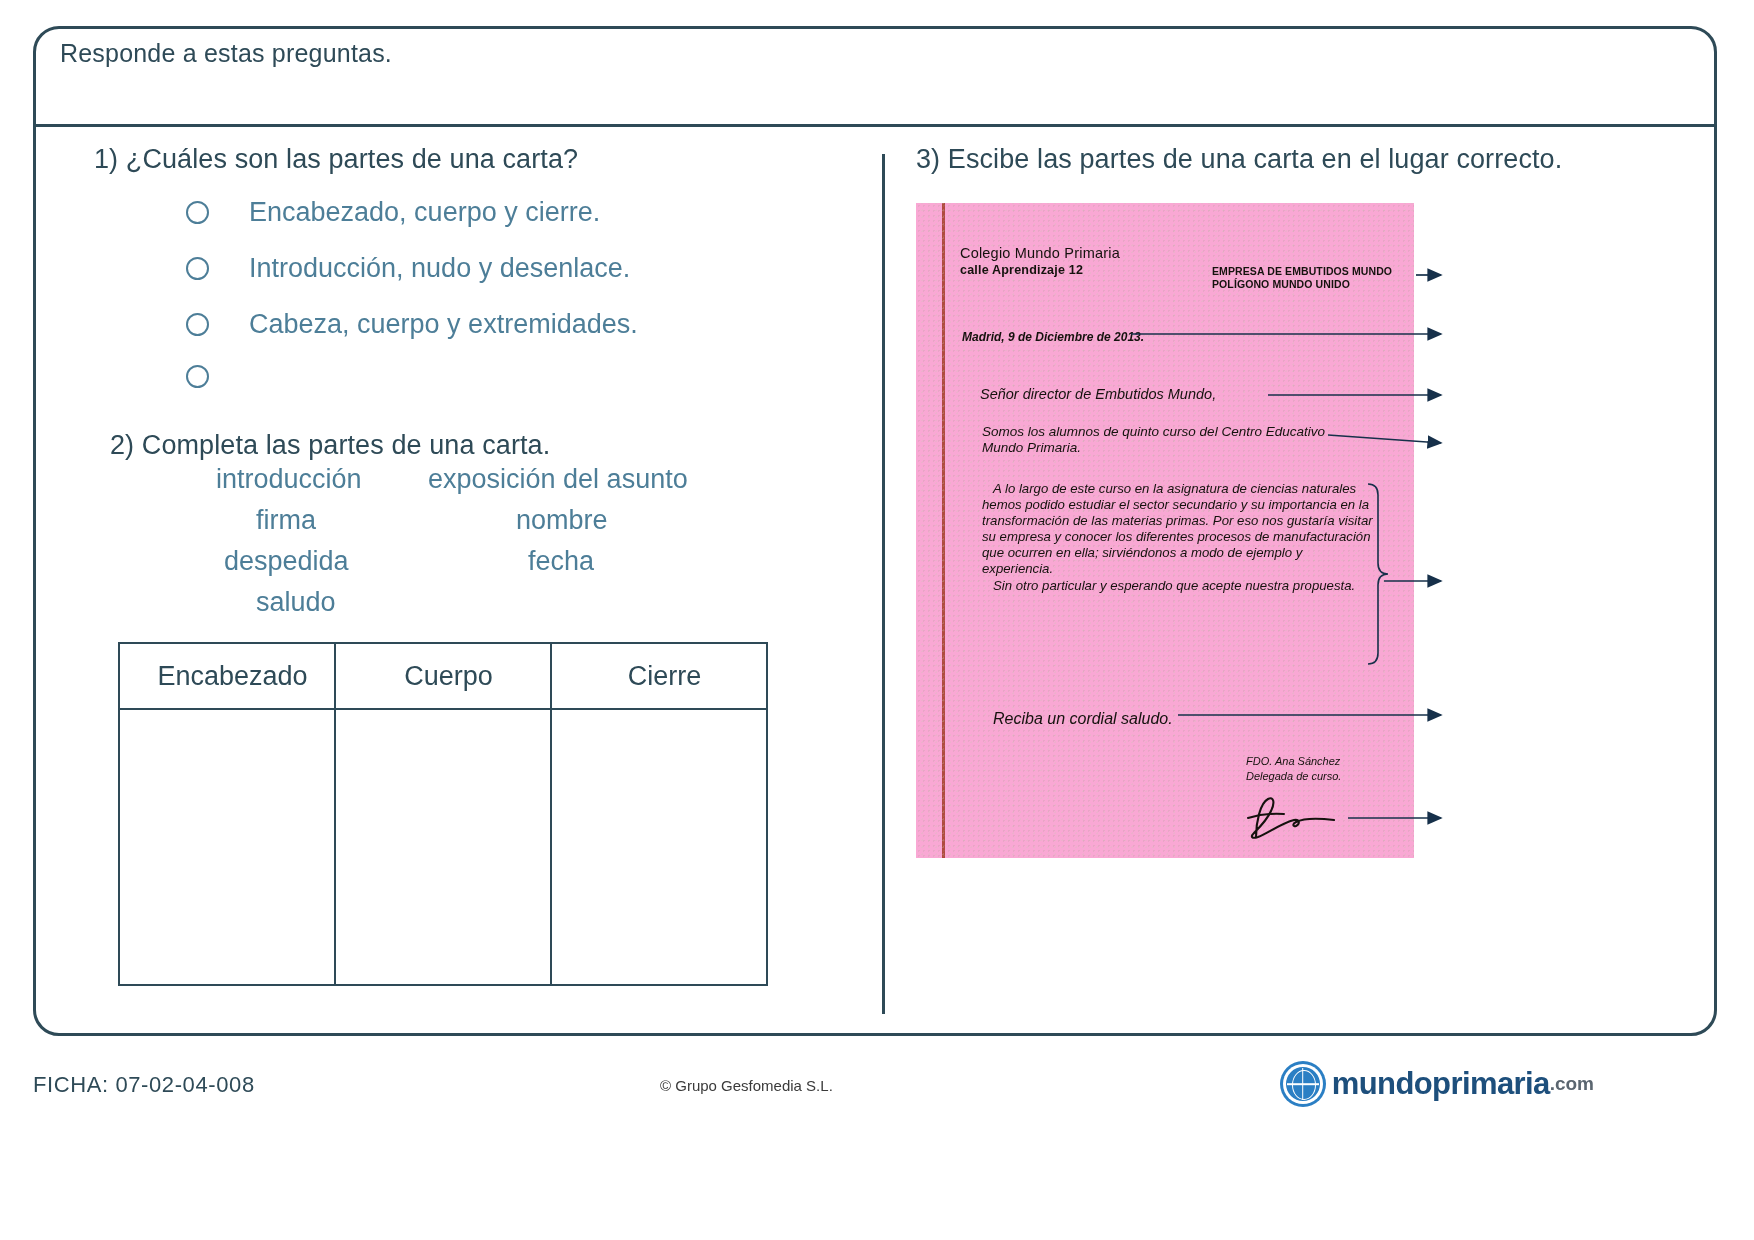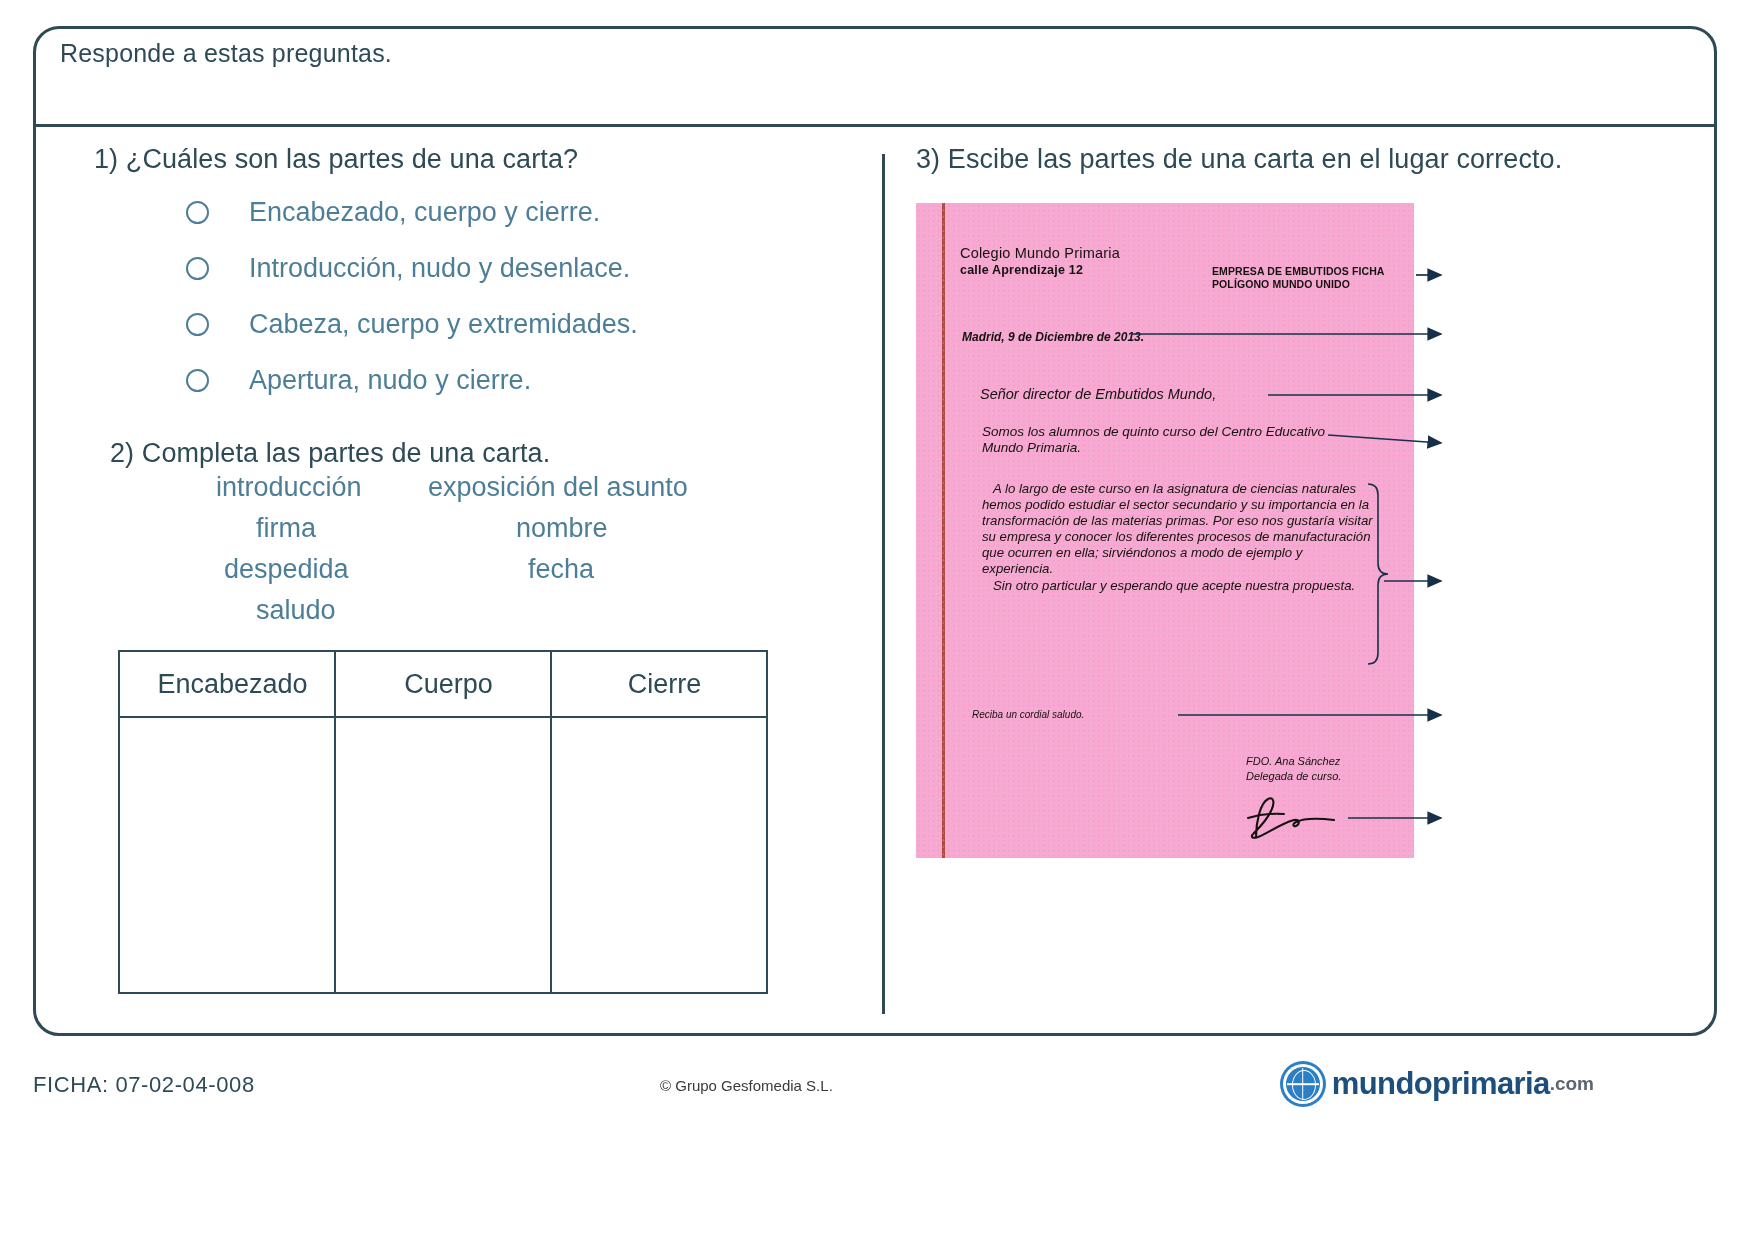--- a/index.html
+++ b/index.html
@@ -141,21 +141,21 @@
     left:296px;top:62px;
     font-size:10.5px;font-weight:bold;
     letter-spacing:.1px;line-height:1.25;
   }
   .date{left:46px;top:127px;font-size:12px;font-weight:bold;font-style:italic;}
   .greeting{left:64px;top:183px;font-size:14.5px;font-style:italic;}
   .intro{left:66px;top:221px;font-size:13.5px;font-style:italic;width:370px;}
   .body-par{left:66px;top:278px;font-size:13.2px;font-style:italic;width:392px;}
   .body-par p{margin:0;}
   .body-par .ind{text-indent:11px;}
-  .closing{left:56px;top:506px;font-size:10px;font-style:italic;}
+  .closing{left:77px;top:506px;font-size:16px;font-style:italic;}
   .sign{left:330px;top:551px;font-size:11px;font-style:italic;line-height:1.35;}
 
   svg.arrows{position:absolute;left:0;top:0;width:790px;height:660px;z-index:5;pointer-events:none;}
   svg.brace{position:absolute;left:0;top:0;width:498px;height:655px;z-index:4;pointer-events:none;}
   svg.sigmark{position:absolute;left:322px;top:590px;width:130px;height:50px;z-index:4;pointer-events:none;}
 
   
   .footer{position:absolute;left:0;top:1060px;width:1628px;height:60px;}
   .ficha{position:absolute;left:33px;top:12px;font-size:22px;color:#2e4a57;letter-spacing:.6px;}
   .copyright{position:absolute;left:660px;top:17px;font-size:15px;color:#3a3a3a;}
@@ -203,21 +203,20 @@
       <div class="opt">
         <span class="radio"></span>
         <span class="opt-label">Introducción, nudo y desenlace.</span>
       </div>
       <div class="opt">
         <span class="radio"></span>
         <span class="opt-label">Cabeza, cuerpo y extremidades.</span>
       </div>
       <div class="opt">
         <span class="radio"></span>
-        <span class="opt-label">Apertura, nudo y cierre.</span>
       </div>
     </div>
 
     <div class="qtext q2">2) Completa las partes de una carta.</div>
 
     <div class="wordbank">
       <span class="wb wb-introduccion">introducción</span>
       <span class="wb wb-exposicion">exposición del asunto</span>
       <span class="wb wb-firma">firma</span>
       <span class="wb wb-nombre">nombre</span>
@@ -252,21 +251,21 @@
 
       <div class="letter">
         <div class="margin-line"></div>
 
         <div class="ltxt sender">
           <div>Colegio Mundo Primaria</div>
           <div class="l2">calle Aprendizaje 12</div>
         </div>
 
         <div class="ltxt addressee">
-          <div>EMPRESA DE EMBUTIDOS FICHA</div>
+          <div>EMPRESA DE EMBUTIDOS MUNDO</div>
           <div>POLÍGONO MUNDO UNIDO</div>
         </div>
 
         <div class="ltxt date">Madrid, 9 de Diciembre de 2013.</div>
 
         <div class="ltxt greeting">Señor director de Embutidos Mundo,</div>
 
         <div class="ltxt intro">Somos los alumnos de quinto curso del Centro Educativo Mundo Primaria.</div>
 
         <div class="ltxt body-par">

